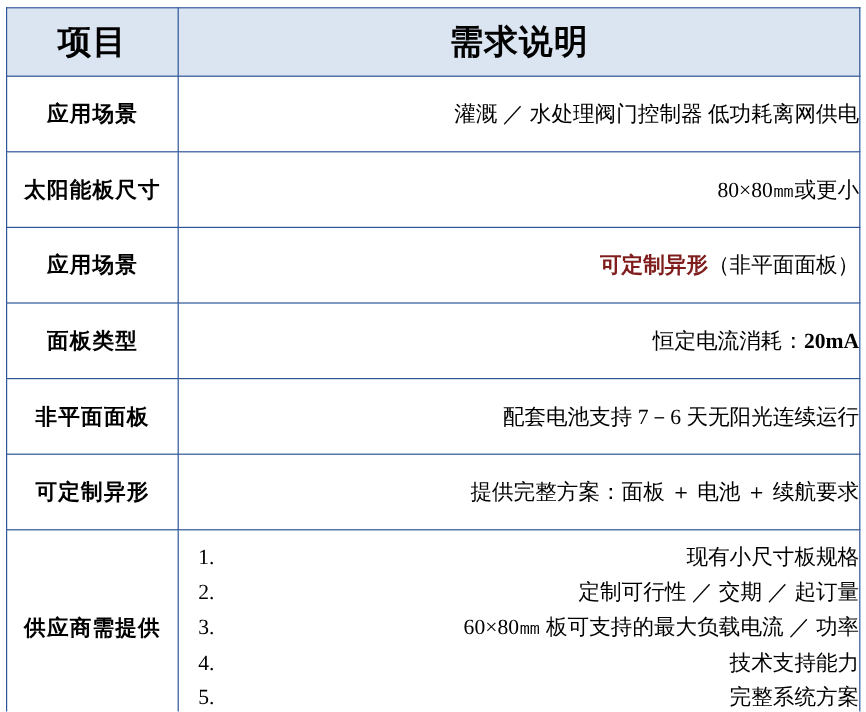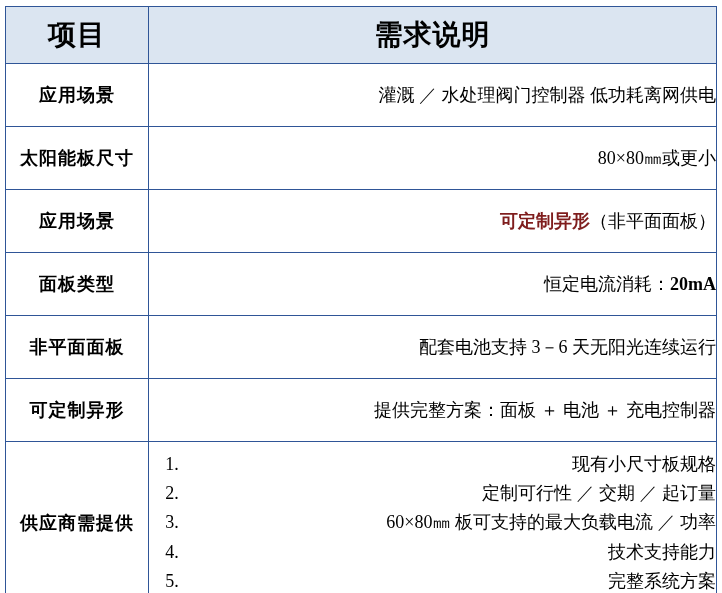--- a/index.html
+++ b/index.html
@@ -100,25 +100,25 @@
       <tr>
         <td class="item-cell">应用场景</td>
         <td class="desc-cell"><span class="red-bold">可定制异形</span><span>（非平面面板）</span></td>
       </tr>
       <tr>
         <td class="item-cell">面板类型</td>
         <td class="desc-cell"><span>恒定电流消耗：</span><span class="bold">20mA</span></td>
       </tr>
       <tr>
         <td class="item-cell">非平面面板</td>
-        <td class="desc-cell">配套电池支持 3－6 天无阳光连续运行</td>
+        <td class="desc-cell">配套电池支持 7－6 天无阳光连续运行</td>
       </tr>
       <tr>
         <td class="item-cell">可定制异形</td>
-        <td class="desc-cell">提供完整方案：面板 ＋ 电池 ＋ 充电控制器</td>
+        <td class="desc-cell">提供完整方案：面板 ＋ 电池 ＋ 续航要求</td>
       </tr>
       <tr class="tall-row">
         <td class="item-cell">供应商需提供</td>
         <td class="desc-cell">
           <ol class="supplier-list">
             <li>现有小尺寸板规格</li>
             <li>定制可行性 ／ 交期 ／ 起订量</li>
             <li>60×80㎜ 板可支持的最大负载电流 ／ 功率</li>
             <li>技术支持能力</li>
             <li>完整系统方案</li>

